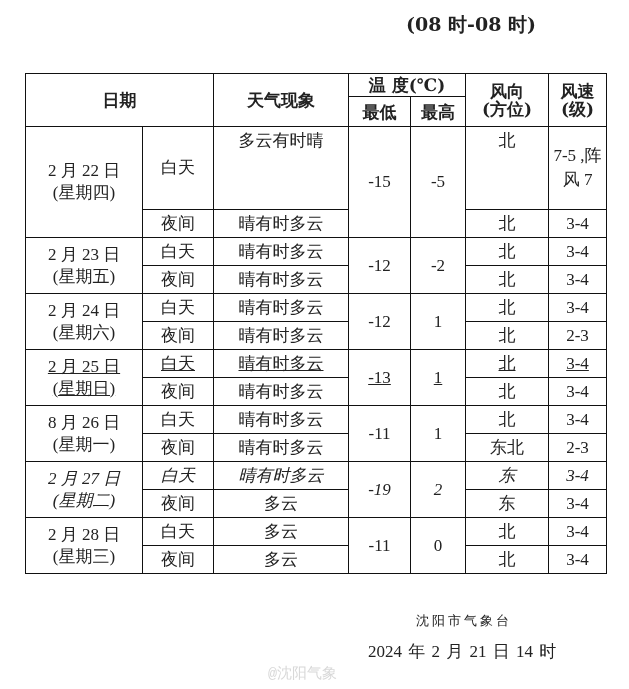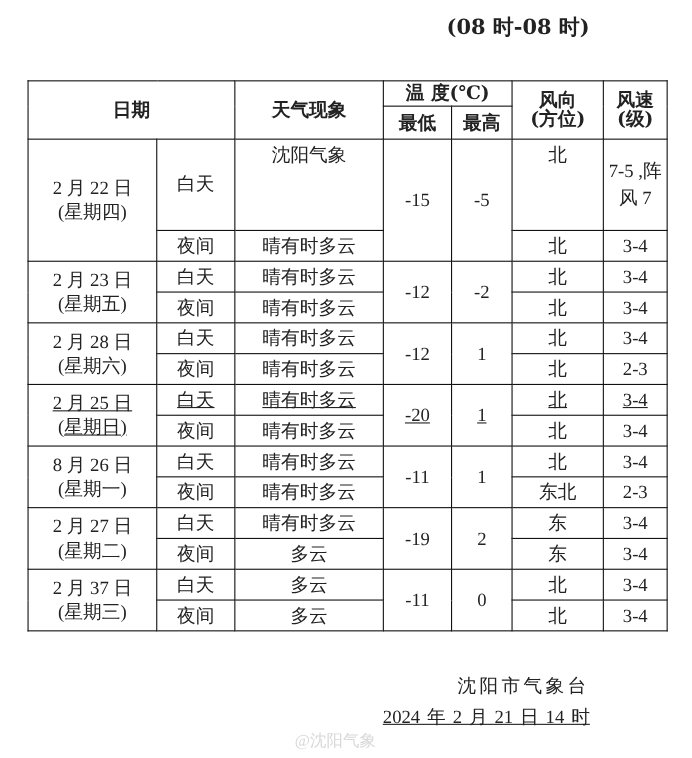--- a/index.html
+++ b/index.html
@@ -8,24 +8,24 @@
   .title { position:absolute; top:12px; left:0; width:536px; text-align:right;
            font-size:19px; font-weight:bold; font-family:"DejaVu Serif", serif; }
   table.fc { position:absolute; left:25px; top:73px; border-collapse:collapse;
              table-layout:fixed; width:581px; }
   table.fc td, table.fc th { border:1.5px solid #111; text-align:center; vertical-align:middle;
              padding:0; font-weight:normal; font-size:17px; line-height:22px; }
   table.fc th { font-size:17px; font-weight:bold; font-family:"DejaVu Serif", serif; line-height:18px; }
   .dayname { line-height:26px; }
   .weather-top { vertical-align:top !important; padding-top:3px !important; }
   .speed-multi { line-height:24px !important; }
-  .footer1 { position:absolute; left:416px; top:612px; font-size:17px; letter-spacing:3px; }
-  .footer2 { position:absolute; left:348px; top:640px; font-size:17px; word-spacing:2px;text-decoration:underline; }
+  .footer1 { position:absolute; left:416px; top:612px; font-size:13px; letter-spacing:3px; }
+  .footer2 { position:absolute; left:368px; top:640px; font-size:17px; word-spacing:2px; }
   .watermark { position:absolute; left:268px; top:664px; font-size:15px; color:#d8d8d8;
-               font-family:Liberation Serif, serif; }
+               font-family:Liberation Mono, monospace; }
 </style>
 </head>
 <body>
 
 <div class="title">(08 时-08 时)</div>
 
 <table class="fc">
   <colgroup>
     <col style="width:117px">
       <col style="width:71px">
@@ -46,21 +46,21 @@
     <tr style="height:30px">
       <th>最低</th>
       <th>最高</th>
     </tr>
   <tr style="height: 83px;">
         <td class="dayname" rowspan="2">
           <div>2 月 22 日</div>
           <div>(星期四)</div>
         </td>
         <td>白天</td>
-        <td class="weather-top">沈阳气象</td>
+        <td class="weather-top">多云有时晴</td>
         <td rowspan="2">-15</td>
         <td rowspan="2">-5</td>
         <td class="weather-top">北</td>
         <td class="speed-multi">7-5 ,阵风 7</td>
       </tr>
       <tr style="height: 28px;">
         <td>夜间</td>
         <td>晴有时多云</td>
         <td>北</td>
         <td>3-4</td>
@@ -78,21 +78,21 @@
         <td>3-4</td>
       </tr>
       <tr style="height: 28px;">
         <td>夜间</td>
         <td>晴有时多云</td>
         <td>北</td>
         <td>3-4</td>
       </tr>
       <tr style="height: 28px;">
         <td class="dayname" rowspan="2">
-          <div>2 月 28 日</div>
+          <div>2 月 24 日</div>
           <div>(星期六)</div>
         </td>
         <td>白天</td>
         <td>晴有时多云</td>
         <td rowspan="2">-12</td>
         <td rowspan="2">1</td>
         <td>北</td>
         <td>3-4</td>
       </tr>
       <tr style="height: 28px;">
@@ -101,21 +101,21 @@
         <td>北</td>
         <td>2-3</td>
       </tr>
       <tr style="height: 28px; text-decoration: underline;">
         <td class="dayname" rowspan="2">
           <div>2 月 25 日</div>
           <div>(星期日)</div>
         </td>
         <td>白天</td>
         <td>晴有时多云</td>
-        <td rowspan="2">-20</td>
+        <td rowspan="2">-13</td>
         <td rowspan="2">1</td>
         <td>北</td>
         <td>3-4</td>
       </tr>
       <tr style="height: 28px;">
         <td>夜间</td>
         <td>晴有时多云</td>
         <td>北</td>
         <td>3-4</td>
       </tr>
@@ -130,41 +130,41 @@
         <td rowspan="2">1</td>
         <td>北</td>
         <td>3-4</td>
       </tr>
       <tr style="height: 28px;">
         <td>夜间</td>
         <td>晴有时多云</td>
         <td>东北</td>
         <td>2-3</td>
       </tr>
-      <tr style="height: 28px;">
+      <tr style="height: 28px; font-style: italic;">
         <td class="dayname" rowspan="2">
           <div>2 月 27 日</div>
           <div>(星期二)</div>
         </td>
         <td>白天</td>
         <td>晴有时多云</td>
         <td rowspan="2">-19</td>
         <td rowspan="2">2</td>
         <td>东</td>
         <td>3-4</td>
       </tr>
       <tr style="height: 28px;">
         <td>夜间</td>
         <td>多云</td>
         <td>东</td>
         <td>3-4</td>
       </tr>
       <tr style="height: 28px;">
         <td class="dayname" rowspan="2">
-          <div>2 月 37 日</div>
+          <div>2 月 28 日</div>
           <div>(星期三)</div>
         </td>
         <td>白天</td>
         <td>多云</td>
         <td rowspan="2">-11</td>
         <td rowspan="2">0</td>
         <td>北</td>
         <td>3-4</td>
       </tr>
       <tr style="height: 28px;">

